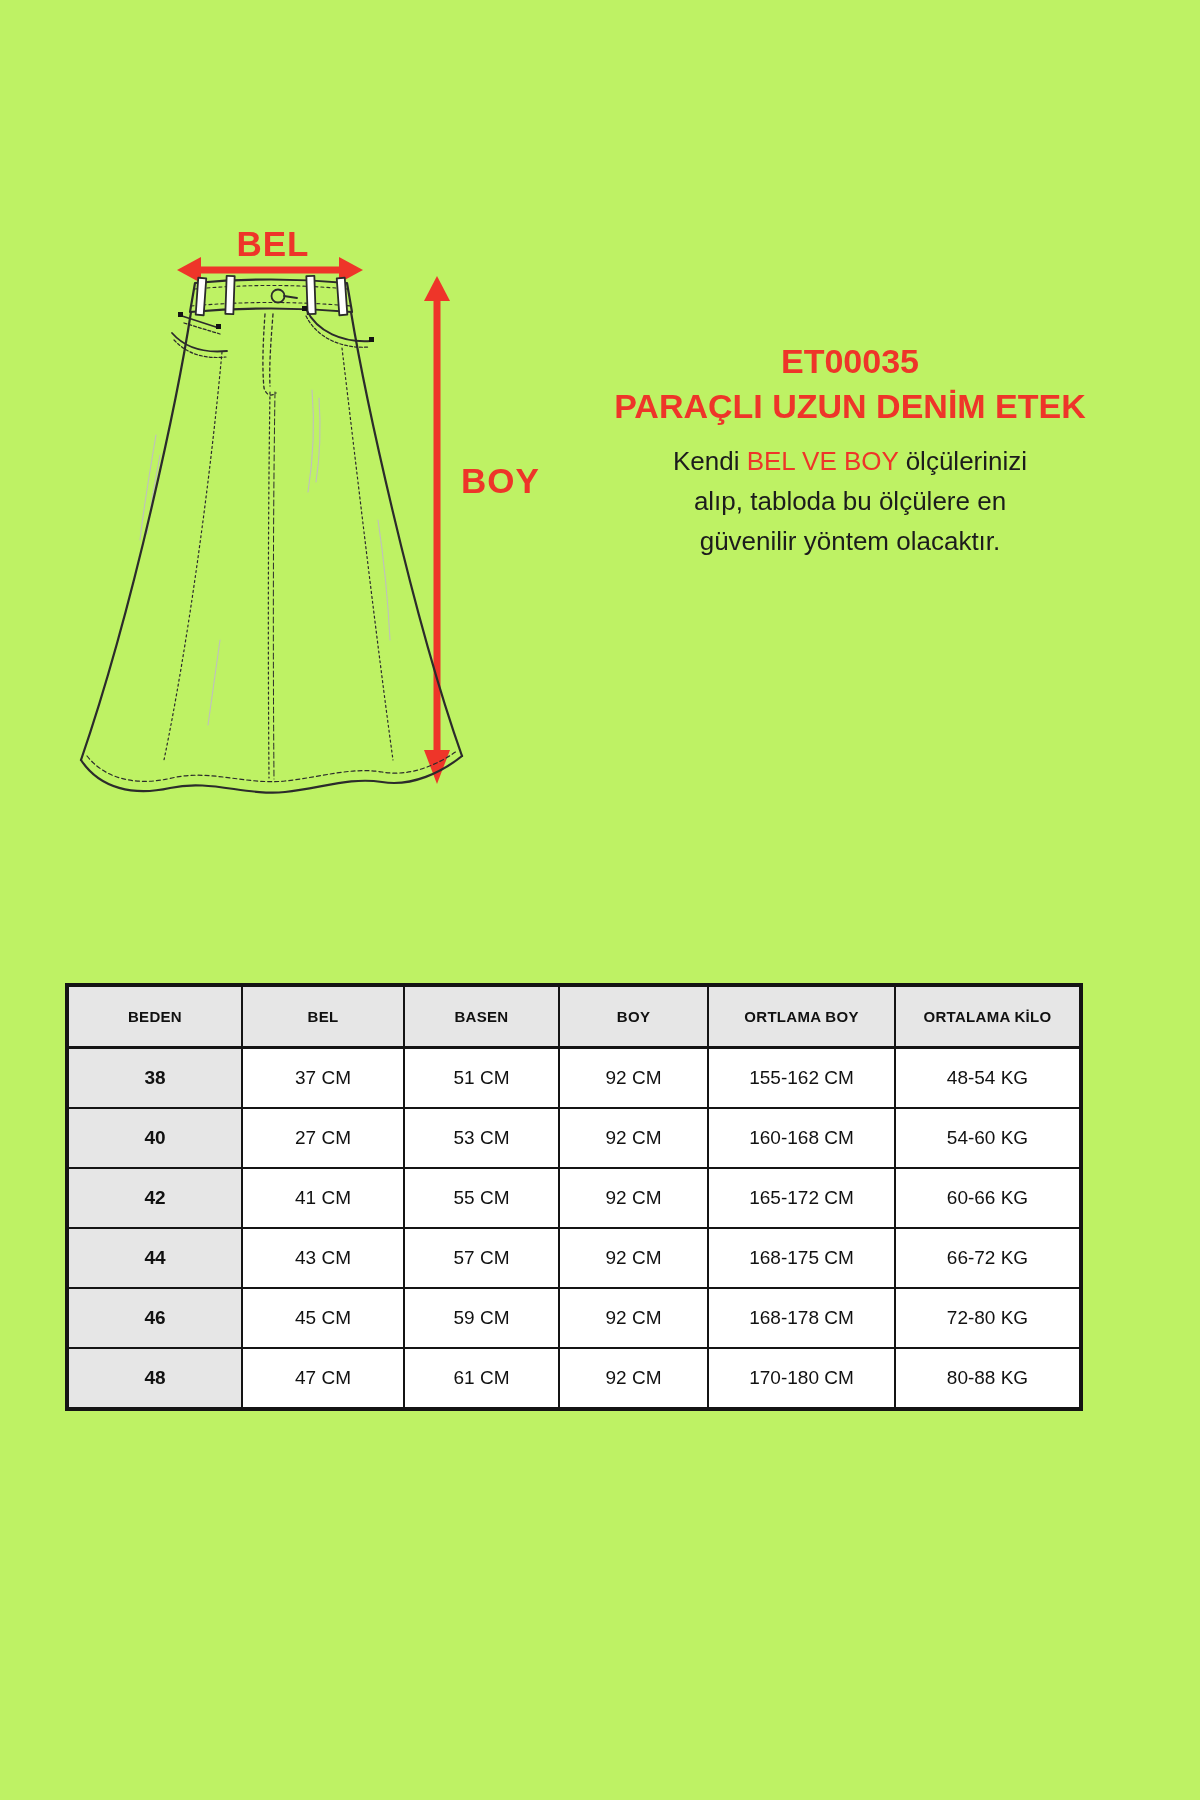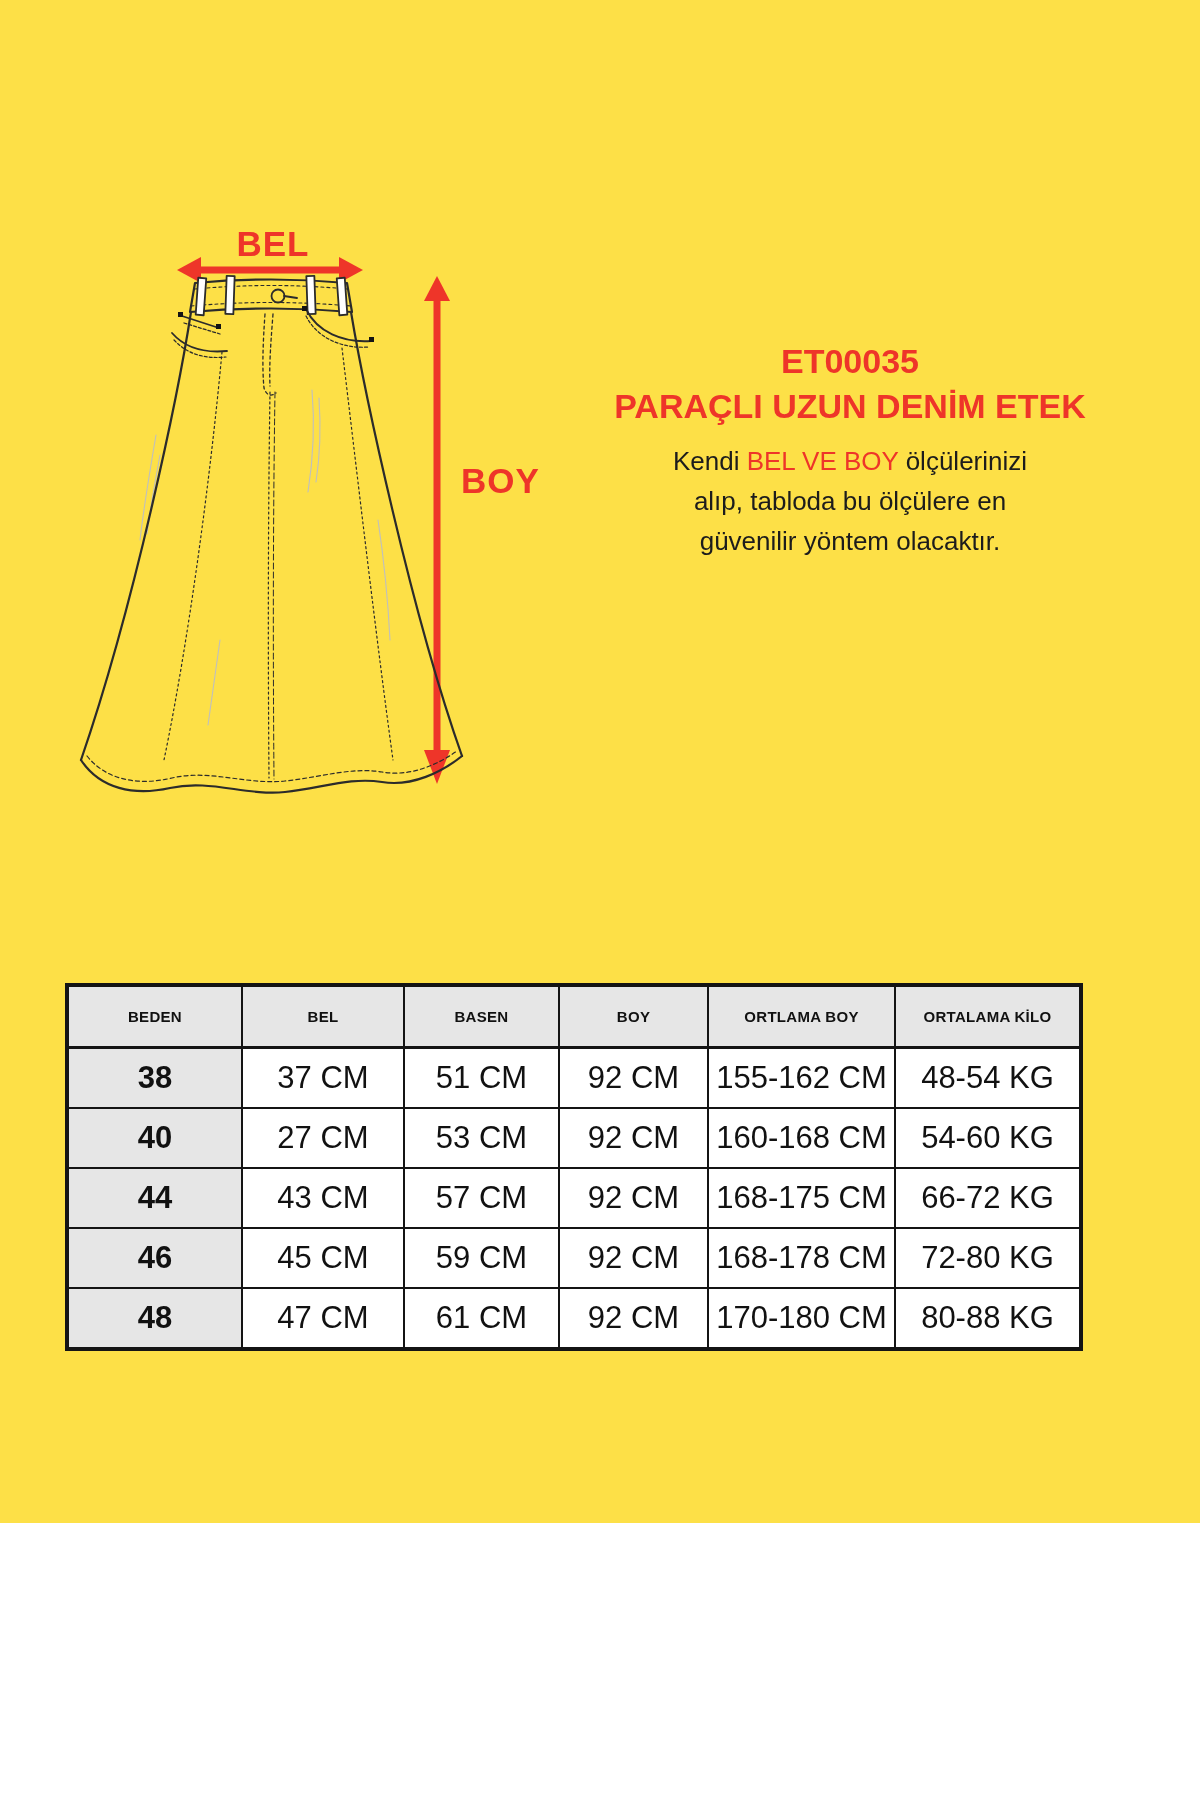--- a/index.html
+++ b/index.html
@@ -1,17 +1,17 @@
 <!DOCTYPE html>
 <html><head>
 <meta charset="utf-8">
 <style>
   html,body{margin:0;padding:0;background:#fff;}
   .canvas{
-    position:relative;width:1200px;height:1523px;background:#fde047;overflow:hidden;
+    position:relative;width:1200px;height:1800px;background:#bef264;overflow:hidden;
     font-family:"Liberation Sans", sans-serif;
   }
   
   .sketch-svg{position:absolute;left:60px;top:220px;width:480px;height:600px;}
   .measure-label{
     position:absolute;color:#ee3529;font-weight:bold;font-size:35px;letter-spacing:1px;
   }
   .bel-label{left:203px;top:224px;width:140px;text-align:center;}
   .boy-label{left:461px;top:461px;}
   
@@ -27,21 +27,21 @@
     border-collapse:collapse;table-layout:fixed;border:4px solid #141414;
   }
   .size-table th,.size-table td{
     border:2px solid #141414;text-align:center;vertical-align:middle;
     color:#111;overflow:hidden;white-space:nowrap;
   }
   .size-table th{
     height:57px;background:#e6e6e6;font-size:15px;font-weight:bold;
     border-bottom-width:3px;letter-spacing:.3px;
   }
-  .size-table td{height:56px;font-size:31px;font-weight:normal;background:#fff;}
+  .size-table td{height:56px;font-size:19px;font-weight:normal;background:#fff;}
   .size-table td.key{background:#e6e6e6;font-weight:bold;}
 </style>
 </head>
 <body>
 
 <div class="canvas">
 
   <svg class="sketch-svg" viewBox="0 0 480 600" aria-hidden="true">
 
     <g fill="#ee3529">
@@ -153,20 +153,28 @@
       </tr>
       <tr>
         <td class="key">40</td>
         <td>27 CM</td>
         <td>53 CM</td>
         <td>92 CM</td>
         <td>160-168 CM</td>
         <td>54-60 KG</td>
       </tr>
       <tr>
+        <td class="key">42</td>
+        <td>41 CM</td>
+        <td>55 CM</td>
+        <td>92 CM</td>
+        <td>165-172 CM</td>
+        <td>60-66 KG</td>
+      </tr>
+      <tr>
         <td class="key">44</td>
         <td>43 CM</td>
         <td>57 CM</td>
         <td>92 CM</td>
         <td>168-175 CM</td>
         <td>66-72 KG</td>
       </tr>
       <tr>
         <td class="key">46</td>
         <td>45 CM</td>

